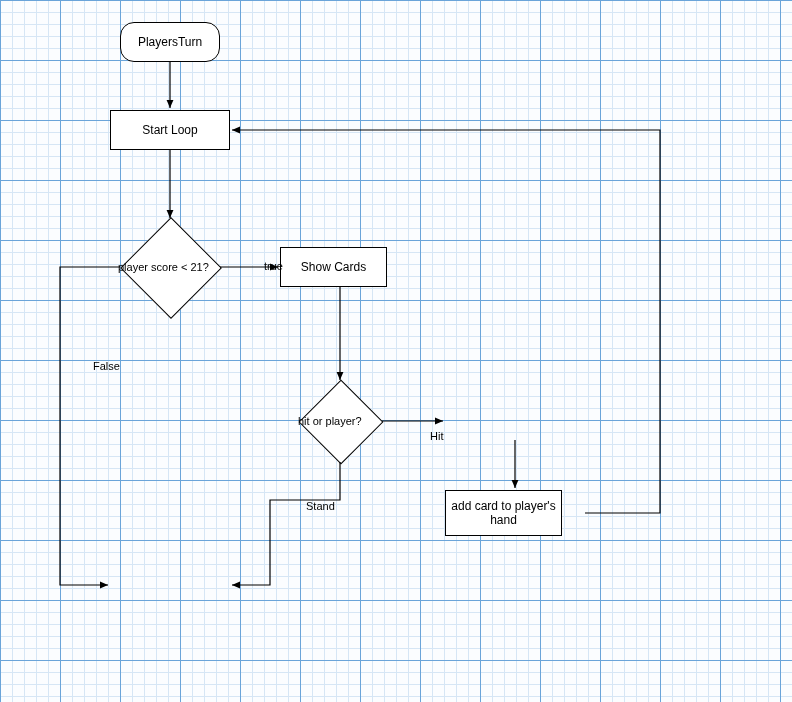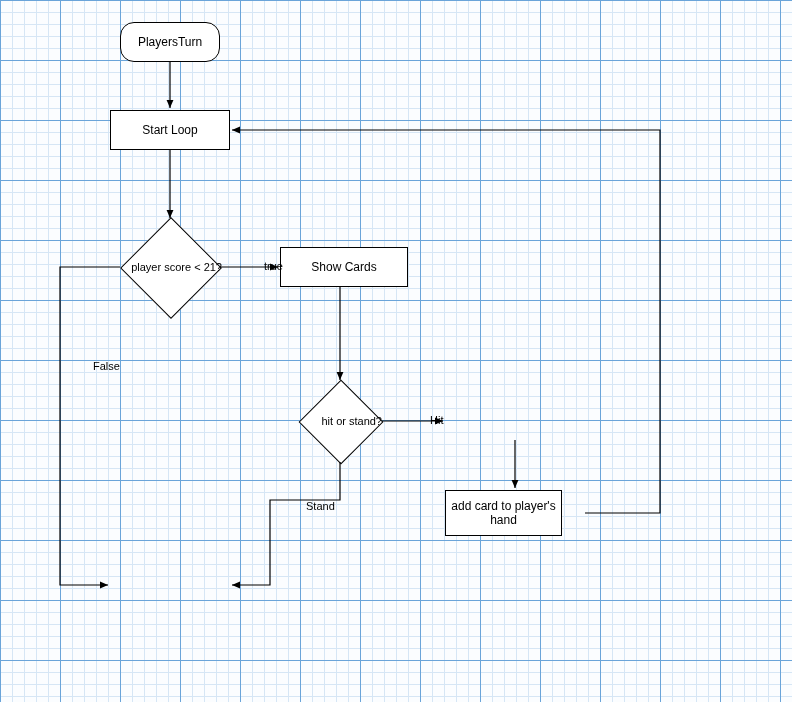--- a/index.html
+++ b/index.html
@@ -41,21 +41,21 @@
     transform: rotate(45deg);
     transform-origin: center center;
   }
   .diamond-label {
     position: absolute;
     font-size: 11px;
     text-align: center;
     pointer-events: none;
     display:flex;
     align-items:center;
-    justify-content:flex-end;
+    justify-content:flex-start;
   }
   .edge-label {
     position: absolute;
     font-size: 11px;
     background: rgba(255,255,255,0);
     pointer-events: none;
     padding-left: 32px;
   }
   svg.arrows {
     position: absolute;
@@ -75,38 +75,38 @@
 
   <div class="node terminator" style="left:120px; top:22px; width:100px; height:40px;">
     <span>PlayersTurn</span>
   </div>
 
   <div class="diamond" style="left:135px; top:232px; width:70px; height:70px;"></div>
   <div class="diamond-label" style="left:118px; top:252px; width:104px; height:30px;">
     <span>player score &lt; 21?</span>
   </div>
 
-  <div class="node" style="left:280px; top:247px; width:128px; height:40px;text-align:center;">
+  <div class="node" style="left:280px; top:247px; width:107px; height:40px;text-align:center;">
     <span>Show Cards</span>
   </div>
 
   <div class="diamond" style="left:311px; top:392px; width:58px; height:58px;"></div>
   <div class="diamond-label" style="left:298px; top:407px; width:84px; height:28px;">
-    <span>hit or stand?</span>
+    <span>hit or player?</span>
   </div>
 
 
   <div class="node" style="left:445px; top:490px; width:117px; height:46px;">
     <span>add card to player's hand</span>
   </div>
 
 
   <div class="edge-label" style="left:232px; top:260px;">true</div>
   <div class="edge-label" style="left:45px; top:360px;margin-left:16px;">False</div>
-  <div class="edge-label" style="left:398px; top:414px;">Hit</div>
+  <div class="edge-label" style="left:398px; top:430px;">Hit</div>
   <div class="edge-label" style="left:274px; top:500px;">Stand</div>
 
   <svg class="arrows">
     <defs>
       <marker id="arrowhead" markerWidth="8" markerHeight="8" refX="7" refY="3" orient="auto">
         <path d="M0,0 L7,3 L0,6 Z" fill="#000"></path>
       </marker>
     </defs>
     <g stroke="#000" stroke-width="1.2" fill="none" marker-end="url(#arrowhead)">
 

